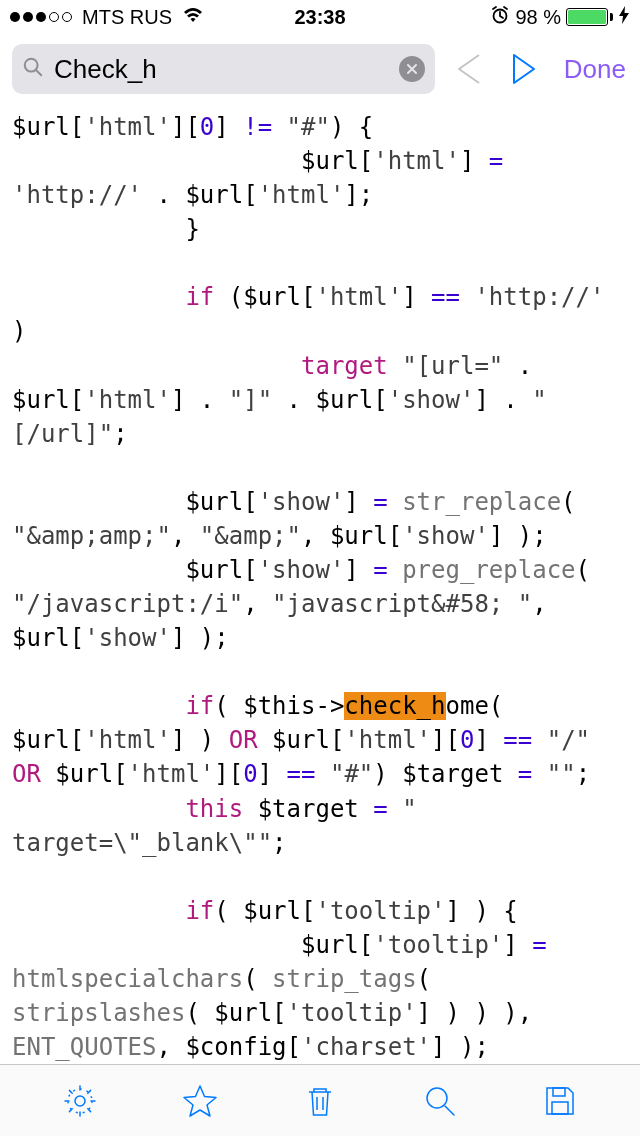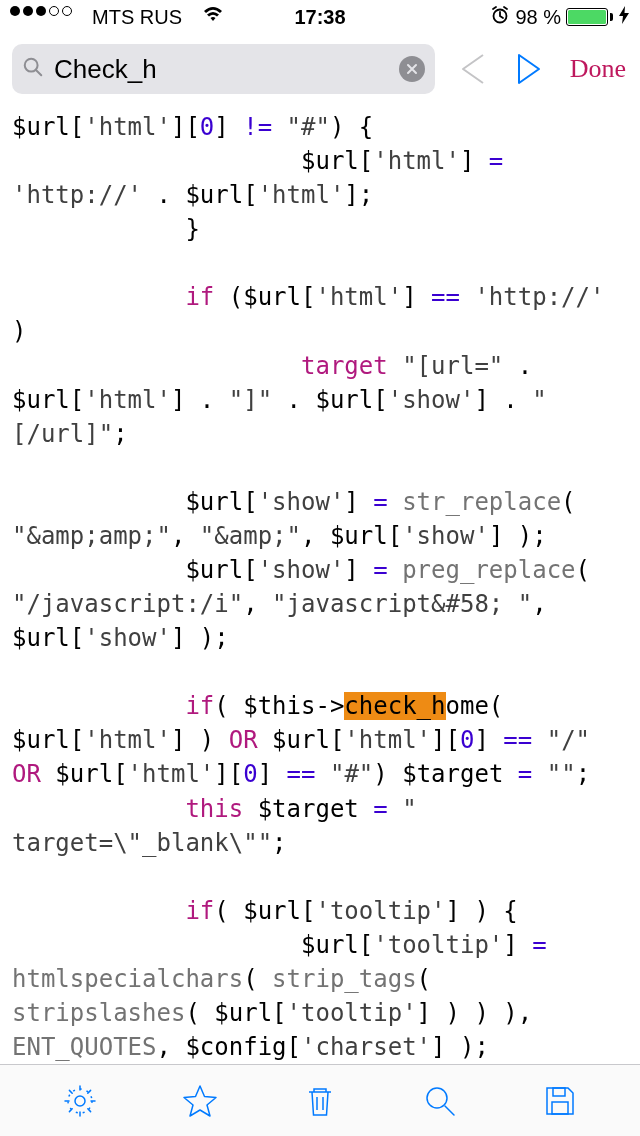--- a/index.html
+++ b/index.html
@@ -1,19 +1,19 @@
 <!DOCTYPE html>
 <html><head>
   <meta charset="utf-8">
   <style>
     * {margin:0;padding:0;box-sizing:border-box;-webkit-font-smoothing:antialiased;}
     body {width:640px;height:1136px;background:#fff;font-family:-apple-system,"Helvetica Neue",Arial,sans-serif;overflow:hidden;position:relative;}
     
     .status-bar {height:34px;display:flex;align-items:center;justify-content:space-between;padding:0 10px;font-size:20px;font-weight:500;color:#000;}
-    .status-left {display:flex;gap:20px;}
+    .status-left {display:flex;align-items:center;gap:10px;}
     .dots {display:flex;gap:3px;}
     .dot {width:10px;height:10px;border-radius:50%;background:#000;}
     .dot.empty {background:transparent;border:1.5px solid #000;}
     .wifi-icon {font-size:18px;}
     .status-center {position:absolute;left:50%;transform:translateX(-50%);font-weight:600;}
     .status-right {display:flex;align-items:center;gap:5px;}
     .alarm-icon {font-size:18px;}
     .battery {display:flex;align-items:center;gap:2px;}
     .battery-body {width:42px;height:18px;border:1.5px solid #000;border-radius:3px;position:relative;}
     .battery-fill {position:absolute;left:1px;top:1px;bottom:1px;width:94%;background:#4cd964;border-radius:1.5px;}
@@ -23,21 +23,21 @@
     .toolbar {height:70px;display:flex;align-items:center;padding:0 14px 0 12px;gap:14px;}
     .search-box {flex:0 0 320px;background:#e4e4e8;border-radius:10px;height:50px;display:flex;align-items:center;padding:0 10px;gap:10px;}
     .search-icon svg {width:22px;height:22px;}
     .search-input {flex:1;border:none;background:transparent;font-size:26px;color:#000;outline:none;font-family:inherit;}
     .clear-btn {width:26px;height:26px;border-radius:50%;background:#8e8e93;display:flex;align-items:center;justify-content:center;cursor:pointer;}
     .clear-btn svg {width:12px;height:12px;}
     .nav-btn {width:42px;height:42px;display:flex;align-items:center;justify-content:center;cursor:pointer;}
     .nav-btn svg {width:30px;height:34px;}
     .nav-btn.prev path {stroke:#c4c4c6;}
     .nav-btn.next path {stroke:#007aff;}
-    .done-btn {color:#be185d;font-size:26px;font-weight:400;cursor:pointer;padding-left:6px;font-family:Liberation Serif, serif;}
+    .done-btn {color:#8b5cf6;font-size:26px;font-weight:400;cursor:pointer;padding-left:6px;}
     .toolbar >div:nth-child(2){margin-left:auto;}
     
     .code-area {padding:6px 12px 0 12px;font-family:Menlo,Consolas,monospace;font-size:24px;line-height:1.42;color:#000;word-wrap:break-word;white-space:pre-wrap;}
     .var {color:#000000;}
     .str {color:#404040;}
     .kw {color:#b0197e;}
     .eq {color:#3a00d1;}
     .fn {color:#737373;}
     .hl {background:#ee8b14;color:#000;}
     .num {color:#3a00d1;}
@@ -58,21 +58,21 @@
         <div class="dot empty"></div>
         <div class="dot empty"></div>
     </div>
     <span>MTS RUS</span>
     <span class="wifi-icon">
       <svg width="22" height="16" viewBox="0 0 22 16">
           <path d="M11 15 L8.5 12 Q11 10 13.5 12 Z M5 8.5 Q11 3.5 17 8.5 L15 10.5 Q11 7 7 10.5 Z M2 5 Q11 -3 20 5 L18 7 Q11 0.5 4 7 Z" fill="#000"></path>
         </svg>
     </span>
   </div>
-  <div class="status-center">17:38</div>
+  <div class="status-center">23:38</div>
   <div class="status-right">
     <span class="alarm-icon">
       <svg width="20" height="20" viewBox="0 0 20 20">
           <circle cx="10" cy="11" r="6.5" fill="none" stroke="#000" stroke-width="1.8"></circle>
           <path d="M10 7 V11 L13 13" stroke="#000" stroke-width="1.8" fill="none" stroke-linecap="round"></path>
           <path d="M3 4 L6 2 M17 4 L14 2" stroke="#000" stroke-width="1.8" stroke-linecap="round"></path>
         </svg>
     </span>
     <span>98 %</span>
     <div class="battery">

